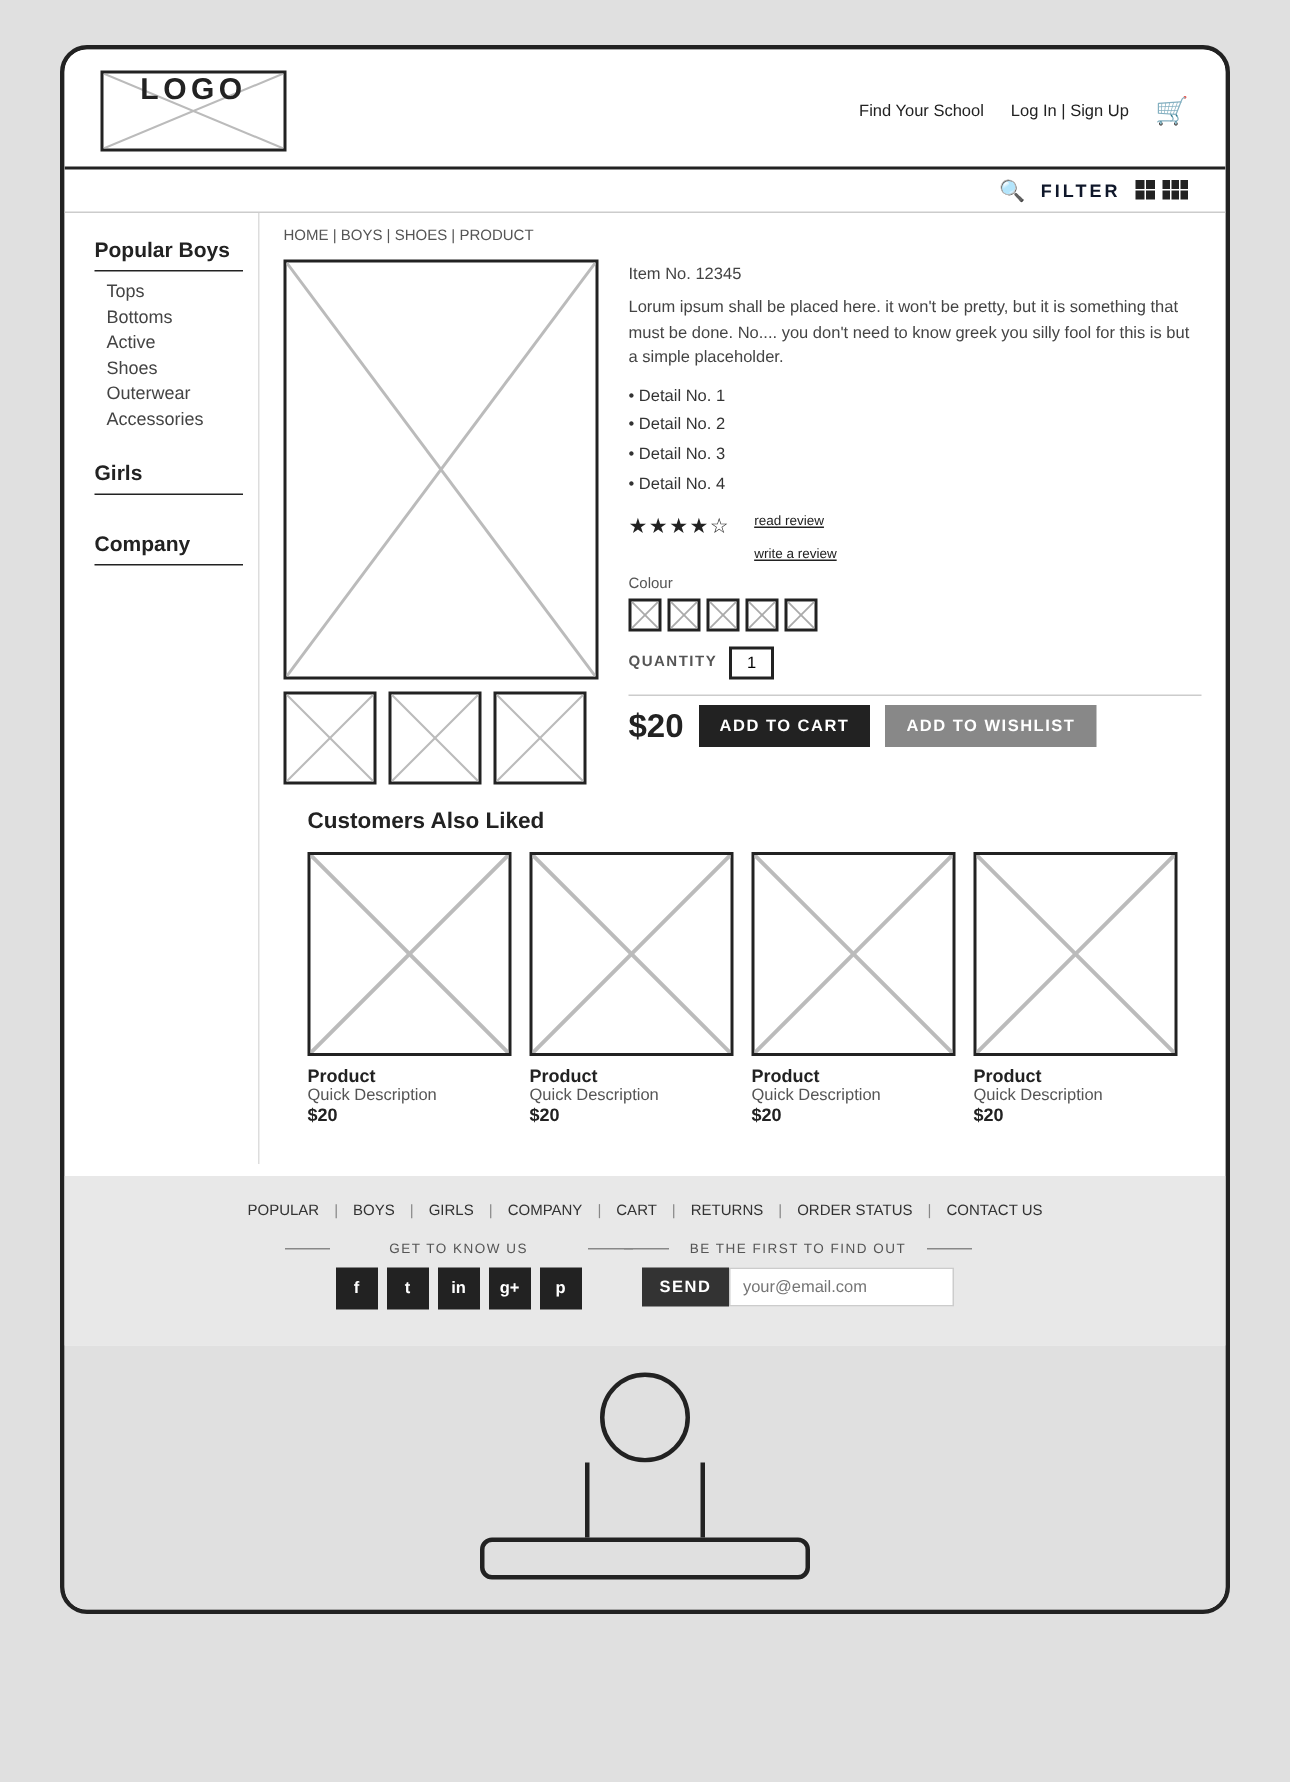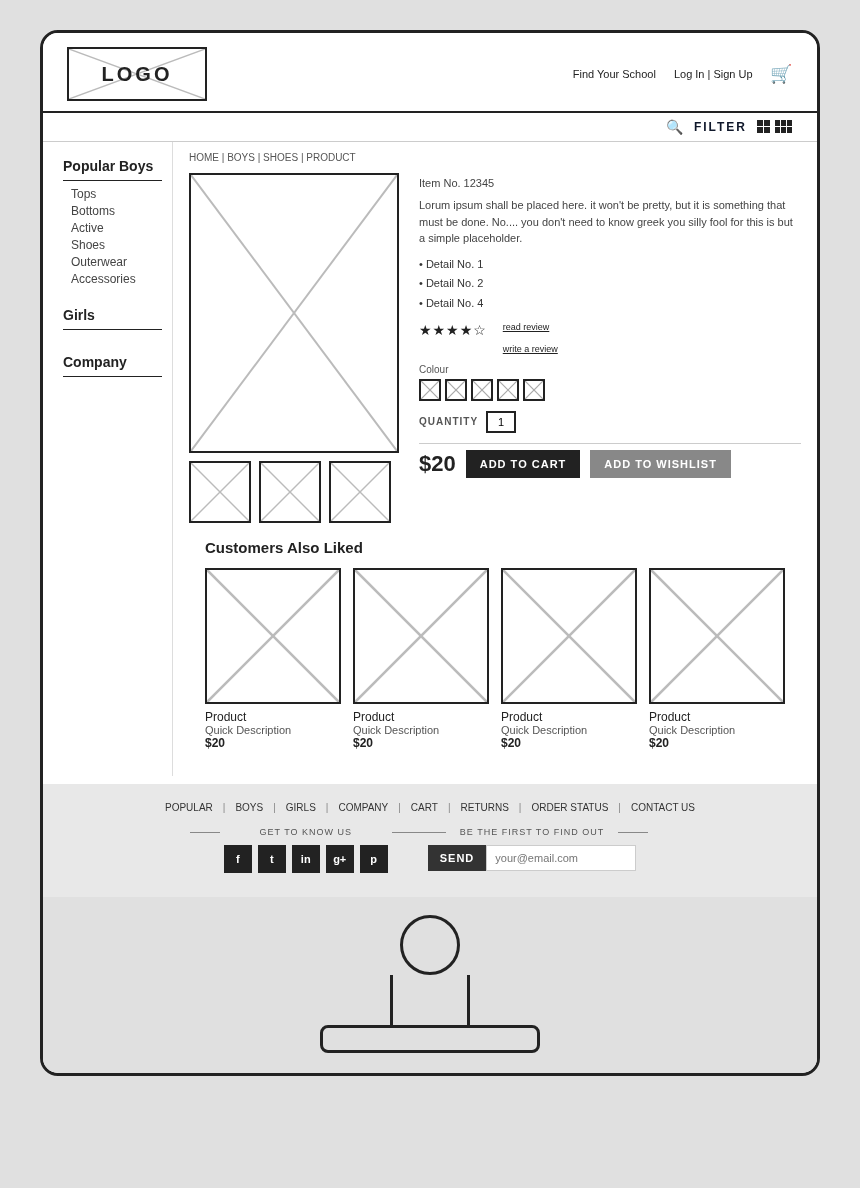--- a/index.html
+++ b/index.html
@@ -65,24 +65,24 @@
     .header {
       display: flex;
       align-items: center;
       justify-content: space-between;
       padding: 14px 24px 10px;
       border-bottom: 2px solid #222;
     }
 
     .logo-box {
       border: 2px solid #222;
-      width: 140px;
+      width: 124px;
       height: 54px;
       display: flex;
-      align-items: center;
+      align-items: flex-start;
       justify-content: center;
       position: relative;
       overflow: hidden;
     }
 
     .logo-box svg {
       position: absolute;
       top: 0; left: 0;
       width: 100%; height: 100%;
     }
@@ -463,21 +463,21 @@
     }
 
     .liked-image svg {
       position: absolute;
       top: 0; left: 0;
       width: 100%; height: 100%;
     }
 
     .liked-name {
       font-size: 12px;
-      font-weight: normal;
+      font-weight: bold;
       color: #222;
     }
 
     .liked-desc {
       font-size: 11px;
       color: #555;
     }
 
     .liked-price {
       font-size: 12px;
@@ -689,20 +689,21 @@
               </div>
             </div>
           </div>
 
           <div class="product-details">
             <div class="product-item-no">Item No. 12345</div>
             <div class="product-description">Lorum ipsum shall be placed here. it won't be pretty, but it is something that must be done. No.... you don't need to know greek you silly fool for this is but a simple placeholder.</div>
             <div class="product-details-list">
               <div>• Detail No. 1</div>
               <div>• Detail No. 2</div>
+              <div>• Detail No. 3</div>
               <div>• Detail No. 4</div>
             </div>
 
             <div class="reviews-row">
               <span class="stars">★★★★☆</span>
               <div class="review-links">
                 <span class="review-link">read review</span>
                 <span class="review-link">write a review</span>
               </div>
             </div>

